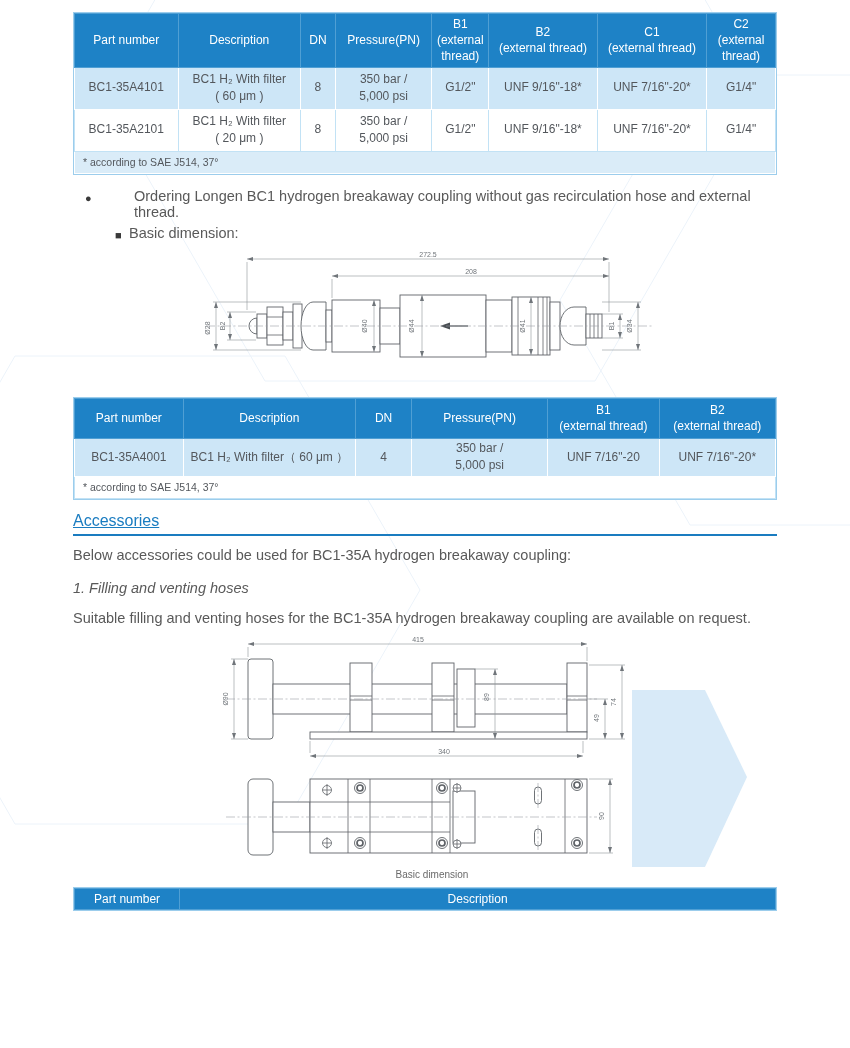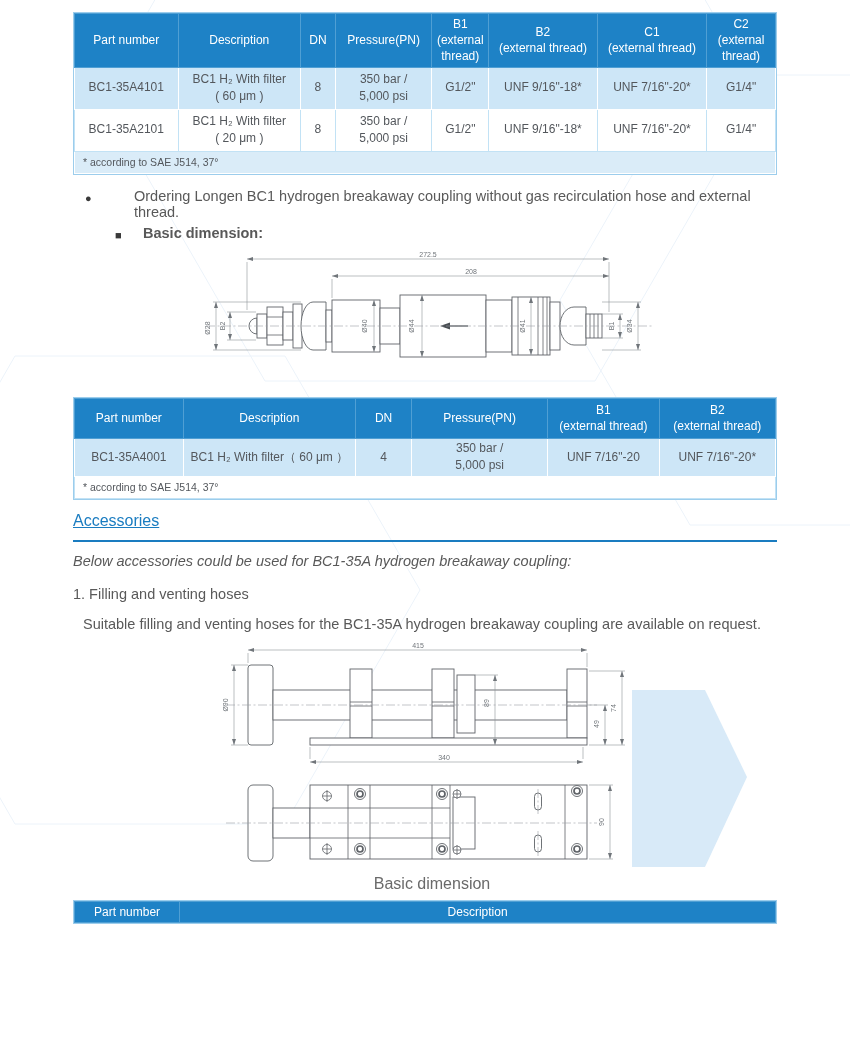--- a/index.html
+++ b/index.html
@@ -30,25 +30,25 @@
   .t1 td.data { height:42px; }
   .t2 th { height:40px; }
   .t2 td.data { height:38px; }
   .t3 th { height:21px; font-size:11.5px; padding:1px; }
 
   
   .bullet-row { display:flex; align-items:flex-start; font-size:14.5px; color:#595959; }
   .bullet-row .mark { width:14px; flex:0 0 14px; font-size:11px; line-height:21px; color:#3a3a3a; }
   .para { font-size:14.5px; line-height:22px; color:#595959; }
   .acc-head {
-    margin-top:12px; padding-bottom:10px;
+    margin-top:12px; padding-bottom:4px;
     border-bottom:2px solid #1A7CC0;
     color:#1A7CC0; font-size:16px; text-decoration:underline;
   }
-  .caption { text-align:center; font-size:16px; color:#6a6a6a; }
+  .caption { text-align:center; font-size:10px; color:#6a6a6a; }
 
   
   .draw1 { margin:4px 0 0 127px; }
   .draw2 { margin:6px 0 0 149px; }
   .draw3 { margin:0 0 0 149px; }
   svg .part { fill:#ffffff; stroke:#5f6368; stroke-width:0.9; }
   svg .pline { stroke:#5f6368; stroke-width:0.8; fill:none; }
   svg .dim { stroke:#8f9398; stroke-width:0.6; fill:none; }
   svg .ctr { stroke:#9aa0a6; stroke-width:0.6; fill:none; stroke-dasharray:9 2.5 2 2.5; }
   svg text.dl { font-family:"Liberation Sans","DejaVu Sans",sans-serif; font-size:7px; fill:#70757a; text-anchor:middle; }
@@ -140,21 +140,21 @@
       </tbody>
         </table>
     </div>
 
     <div class="bullet-row" style="margin:13px 0 0 12px;">
       <span class="mark">●</span>
       <span style="margin-left:35px;">Ordering Longen BC1 hydrogen breakaway coupling without gas recirculation hose and external thread.</span>
     </div>
     <div class="bullet-row" style="margin:5px 0 0 42px;">
       <span class="mark">■</span>
-      <span style="margin-left:14px;font-weight:bold;">Basic dimension:</span>
+      <span style="">Basic dimension:</span>
     </div>
 
     <div class="draw1">
       <svg width="460" height="135" viewBox="0 0 460 135">
         <defs>
           <marker id="arr" markerUnits="userSpaceOnUse" markerWidth="7" markerHeight="5" refX="6" refY="2" orient="auto-start-reverse">
             <path d="M0,0 L6,2 L0,4 z" fill="#70757a"></path>
           </marker>
         </defs>
 
@@ -266,23 +266,23 @@
           <td class="data">UNF 7/16"-20*</td>
         </tr>
         <tr class="foot-white">
           <td colspan="6">* according to SAE J514, 37°</td>
         </tr>
       </tbody>
         </table>
     </div>
 
     <div class="acc-head">Accessories</div>
-    <div class="para" style="margin-top:8px;font-style:italic;">Below accessories could be used for BC1-35A hydrogen breakaway coupling:</div>
-    <div class="para" style="margin-top:11px;">1. Filling and venting hoses</div>
-    <div class="para" style="margin-top:8px;margin-left:10px;">Suitable filling and venting hoses for the BC1-35A hydrogen breakaway coupling are available on request.</div>
+    <div class="para" style="margin-top:8px;">Below accessories could be used for BC1-35A hydrogen breakaway coupling:</div>
+    <div class="para" style="margin-top:11px;font-style:italic;">1. Filling and venting hoses</div>
+    <div class="para" style="margin-top:8px;">Suitable filling and venting hoses for the BC1-35A hydrogen breakaway coupling are available on request.</div>
 
     <div class="draw2">
       <svg width="420" height="132" viewBox="0 0 420 132">
         <g>
           <rect class="part" x="26" y="24" width="25" height="80" rx="3"></rect>
           <rect class="part" x="51" y="49" width="294" height="30"></rect>
           <rect class="part" x="128" y="28" width="22" height="69"></rect>
           <line class="pline" x1="128" y1="61" x2="150" y2="61"></line>
             <line class="pline" x1="128" y1="65" x2="150" y2="65"></line>
           <rect class="part" x="210" y="28" width="22" height="69"></rect>

